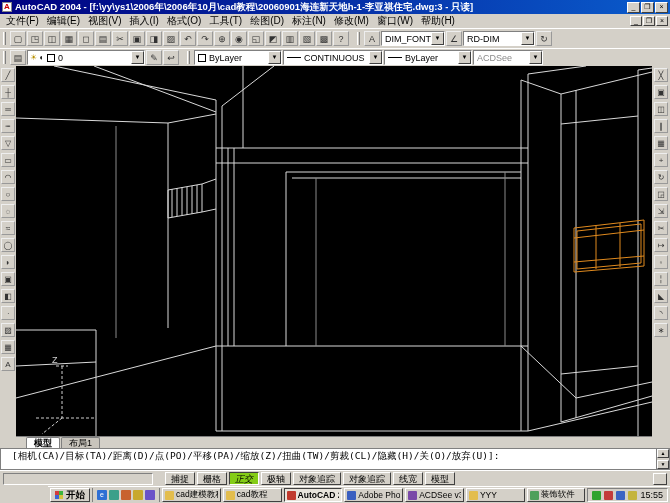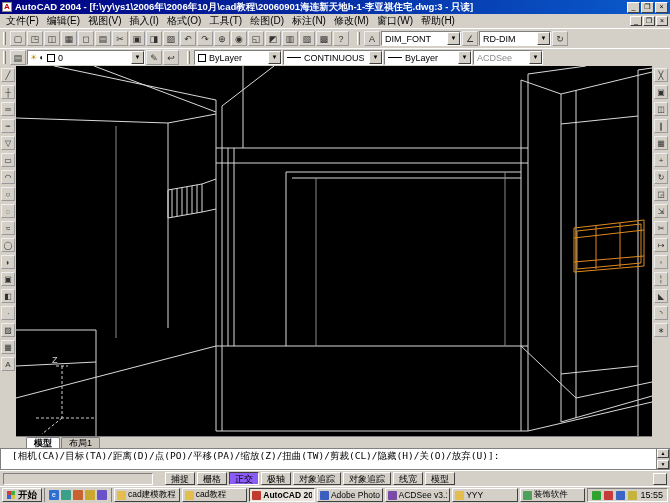--- a/index.html
+++ b/index.html
@@ -49,25 +49,25 @@
 
   
   .cmd { height:22px; background:#fff; border:1px solid #808080; position:relative; font-family:"DejaVu Sans Mono",monospace; font-size:9.5px; padding:1px 16px 1px 11px; color:#000; flex:none; overflow:hidden; }
   .cmd-scroll { position:absolute; right:0; top:0; width:13px; height:100%; background:#d4d0c8; display:flex; flex-direction:column; justify-content:space-between; border-left:1px solid #808080; }
   .cmd-scroll .wbtn { width:12px; height:9px; font-size:5px; line-height:7px; }
 
   
   .statusbar { height:16px; display:flex; align-items:center; gap:2px; padding:1px 3px; font-size:9px; background:#d4d0c8; flex:none; border-top:1px solid #fff; }
   .coord { width:150px; height:12px; border:1px solid; border-color:#808080 #fff #fff #808080; margin-right:10px; flex:none; }
   .sbtn { height:13px; padding:0 5px; font-size:9px; background:#d4d0c8; border:1px solid; border-color:#fff #404040 #404040 #fff; line-height:10px; white-space:nowrap; color:#000; }
-  .sbtn.pressed { border-color:#404040 #fff #fff #404040; background:#8b5cf6; }
+  .sbtn.pressed { border-color:#404040 #fff #fff #404040; background:#84cc16;font-style:italic; }
   .status-right { margin-left:auto; width:14px; height:12px; border:1px solid; border-color:#fff #404040 #404040 #fff; flex:none; }
 
   
-  .taskbar { height:17px; background:#d4d0c8; border-top:1px solid #fff; display:flex; align-items:flex-end; gap:2px; padding:1px 2px; flex:none; }
+  .taskbar { height:17px; background:#d4d0c8; border-top:1px solid #fff; display:flex; align-items:flex-end; gap:2px; padding:1px 2px; flex:none;margin-left:48px; }
   .start { height:14px; display:flex; align-items:center; gap:3px; padding:0 4px; font-size:9.5px; font-weight:bold; background:#d4d0c8; border:1px solid; border-color:#fff #404040 #404040 #fff; flex:none; color:#000; }
   .winflag { width:8px; height:8px; display:grid; grid-template-columns:4px 4px; grid-template-rows:4px 4px; flex:none; }
   .winflag span:nth-child(1){background:#d43c3c}.winflag span:nth-child(2){background:#3cb43c}
   .winflag span:nth-child(3){background:#3c64d4}.winflag span:nth-child(4){background:#d4c43c}
   .ql { display:flex; gap:2px; padding:0 4px; border-left:1px solid #808080; border-right:1px solid #808080; align-items:center; height:14px; flex:none; }
   .qlicon { width:10px; height:10px; color:#fff; font-size:7px; line-height:10px; text-align:center; border-radius:1px; }
   .tasks { display:flex; gap:2px; flex:1; min-width:0; overflow:hidden; }
   .task { flex:0 1 68px; min-width:24px; height:14px; display:flex; align-items:center; gap:2px; padding:0 2px; font-size:8.5px; background:#d4d0c8; border:1px solid; border-color:#fff #404040 #404040 #fff; overflow:hidden; white-space:nowrap; color:#000; }
   .task.active { border-color:#404040 #fff #fff #404040; background:#e8e4dc; font-weight:bold; }
   .ticon { width:9px; height:9px; flex:none; border-radius:1px; }
@@ -135,21 +135,21 @@
           <button class="tbtn">◱</button>
           <button class="tbtn">◩</button>
           <button class="tbtn">▥</button>
           <button class="tbtn">▧</button>
           <button class="tbtn">▩</button>
           <button class="tbtn">?</button>
         </span>
       <span class="sep"></span>
       <span class="grip"></span>
       <button class="tbtn">A</button>
-      <span class="combo" style="width:80px">
+      <span class="combo" style="width:64px">
         <span class="cval">DIM_FONT</span>
         <span class="carrow">▼</span>
       </span>
       <button class="tbtn">∠</button>
       <span class="combo" style="width:72px">
         <span class="cval">RD-DIM</span>
         <span class="carrow">▼</span>
       </span>
       <button class="tbtn">↻</button>
     </div>

